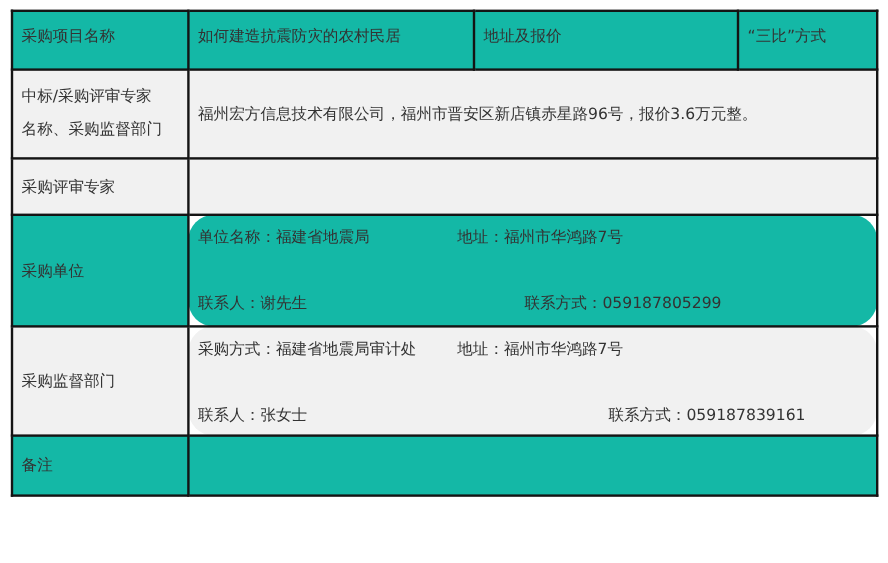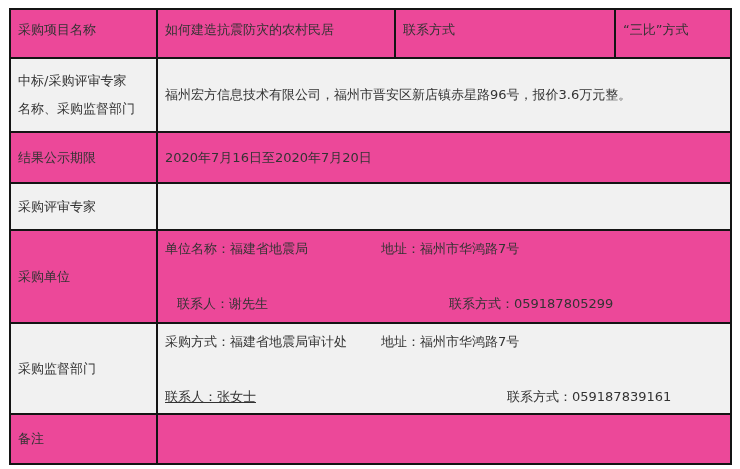--- a/index.html
+++ b/index.html
@@ -27,38 +27,38 @@
     border-collapse: collapse;
     table-layout: fixed;
     font-size: 13px;
     color: var(--text);
   }
   td {
     border: 2px solid var(--border);
     padding: 0 8px 0 7px;
     vertical-align: middle;
     word-break: break-all;
-    background: #ec4899;
+    background: #14b8a6;
   }
   tr.stripe td { background: var(--stripe); }
   tr.r1 { height: 49px; }
   tr.r2 { height: 74px; }
   tr.r3 { height: 51px; }
   tr.r4 { height: 47px; }
   tr.r5 { height: 93px; }
   tr.r6 { height: 91px; }
   tr.r7 { height: 50px; }
   tr.r1 td { vertical-align: top; padding-top: 11px; }
   .lbl-line { line-height: 28px; }
-  td.vtop { vertical-align: top; }
+  td.vtop { vertical-align: top; border-radius: 21px; }
   .line1 { margin-top: 9px; }
   .line2 { margin-top: 37px; }
   .w-name { display: inline-block; width: 216px; }
-  .w-contact-a { display: inline-block; width: 272px; margin-left: 12px; }
-  .w-contact-b { display: inline-block; width: 342px; text-decoration: underline; }
+  .w-contact-a { display: inline-block; width: 272px; }
+  .w-contact-b { display: inline-block; width: 342px; }
 </style>
 </head>
 <body>
 
 <div class="page">
   <table class="doc-table">
     <colgroup>
       <col style="width:147px">
       <col style="width:238px">
       <col style="width:220px">
@@ -66,45 +66,37 @@
     </colgroup>
     <tbody>
       <tr class="r1">
         <td>
           <span>采购项目名称</span>
         </td>
         <td>
           <span>如何建造抗震防灾的农村民居</span>
         </td>
         <td>
-          <span>联系方式</span>
+          <span>地址及报价</span>
         </td>
         <td>
           <span>“三比”方式</span>
         </td>
       </tr>
 
       <tr class="r2 stripe">
         <td>
           <div class="lbl-line">中标/采购评审专家</div>
           <div class="lbl-line">名称、采购监督部门</div>
         </td>
         <td colspan="3">
           <span>福州宏方信息技术有限公司，福州市晋安区新店镇赤星路96号，报价3.6万元整。</span>
         </td>
       </tr>
 
-      <tr class="r3">
-        <td>
-          <span>结果公示期限</span>
-        </td>
-        <td colspan="3">
-          <span>2020年7月16日至2020年7月20日</span>
-        </td>
-      </tr>
 
       <tr class="r4 stripe">
         <td>
           <span>采购评审专家</span>
         </td>
         <td colspan="3">
           <span></span>
         </td>
       </tr>
 

